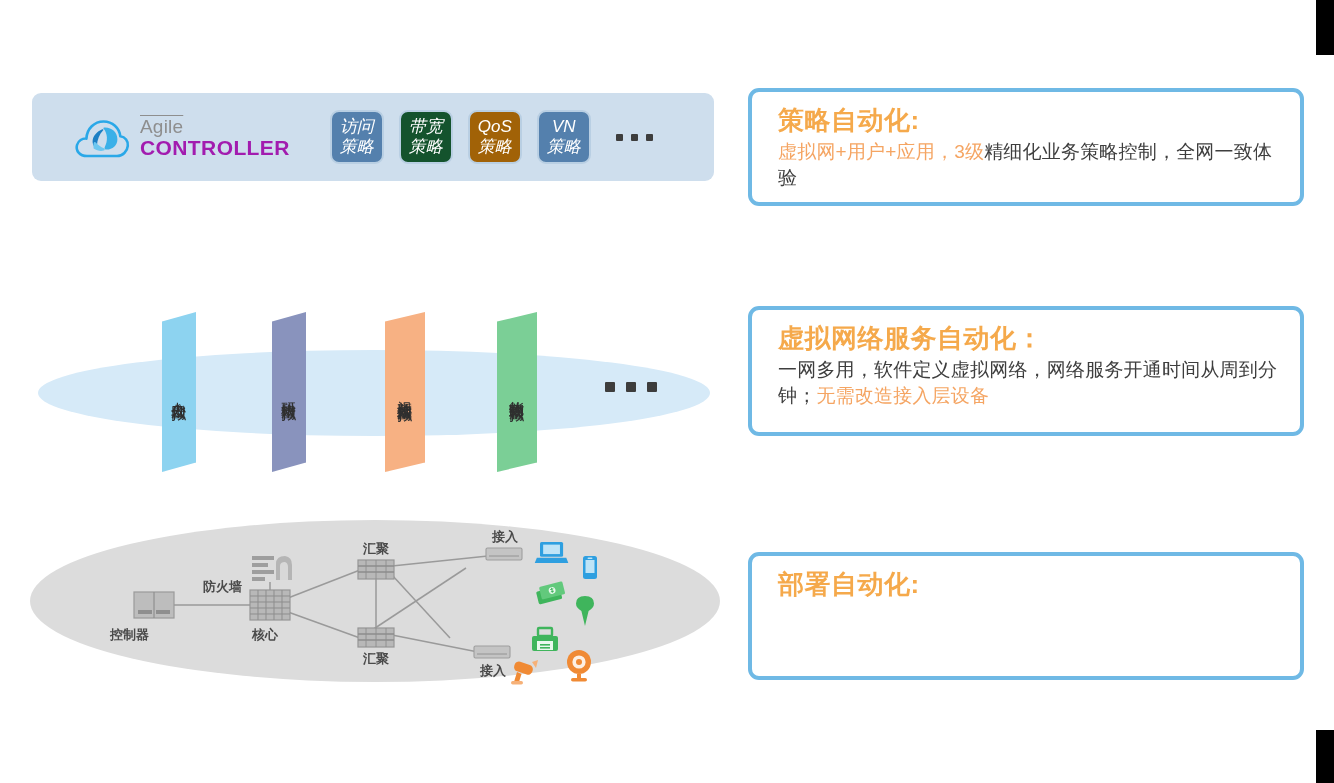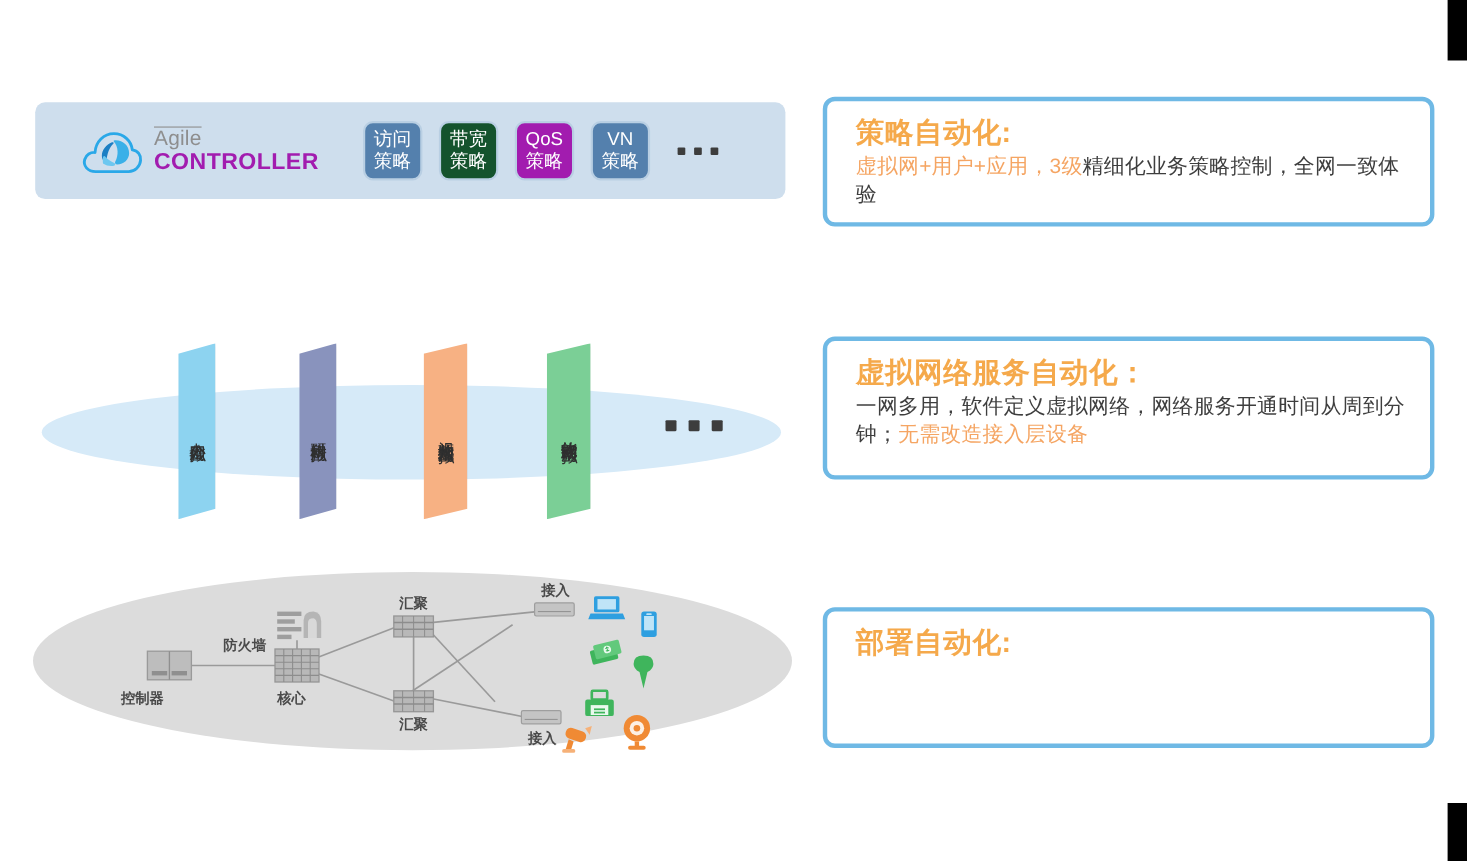--- a/index.html
+++ b/index.html
@@ -76,21 +76,21 @@
     color: #ffffff;
     font-size: 17px;
     line-height: 20px;
     display: flex;
     flex-direction: column;
     align-items: center;
     justify-content: center;
     box-sizing: border-box;
     text-align: center;
   }
-  .policy-box .ln { display: block; white-space: nowrap; }
+  .policy-box .ln { display: block; white-space: nowrap; font-style: italic; }
   .ellipsis-dots {
     display: flex;
     gap: 8px;
     margin-left: 10px;
     align-items: center;
   }
   .ellipsis-dots i {
     width: 7px; height: 7px;
     background: #3d3d3d;
     display: block;
@@ -234,21 +234,21 @@
 
   <div class="policy-row">
     <div class="policy-box" style="background: rgb(84, 128, 173);">
       <span class="ln">访问</span>
       <span class="ln">策略</span>
     </div>
     <div class="policy-box" style="background: #14532d;">
       <span class="ln">带宽</span>
       <span class="ln">策略</span>
     </div>
-    <div class="policy-box" style="background: #a21caf;">
+    <div class="policy-box" style="background: #a16207;">
       <span class="ln">QoS</span>
       <span class="ln">策略</span>
     </div>
     <div class="policy-box" style="background: rgb(84, 128, 173);">
       <span class="ln">VN</span>
       <span class="ln">策略</span>
     </div>
     <span class="ellipsis-dots">
       <i></i>
       <i></i>

